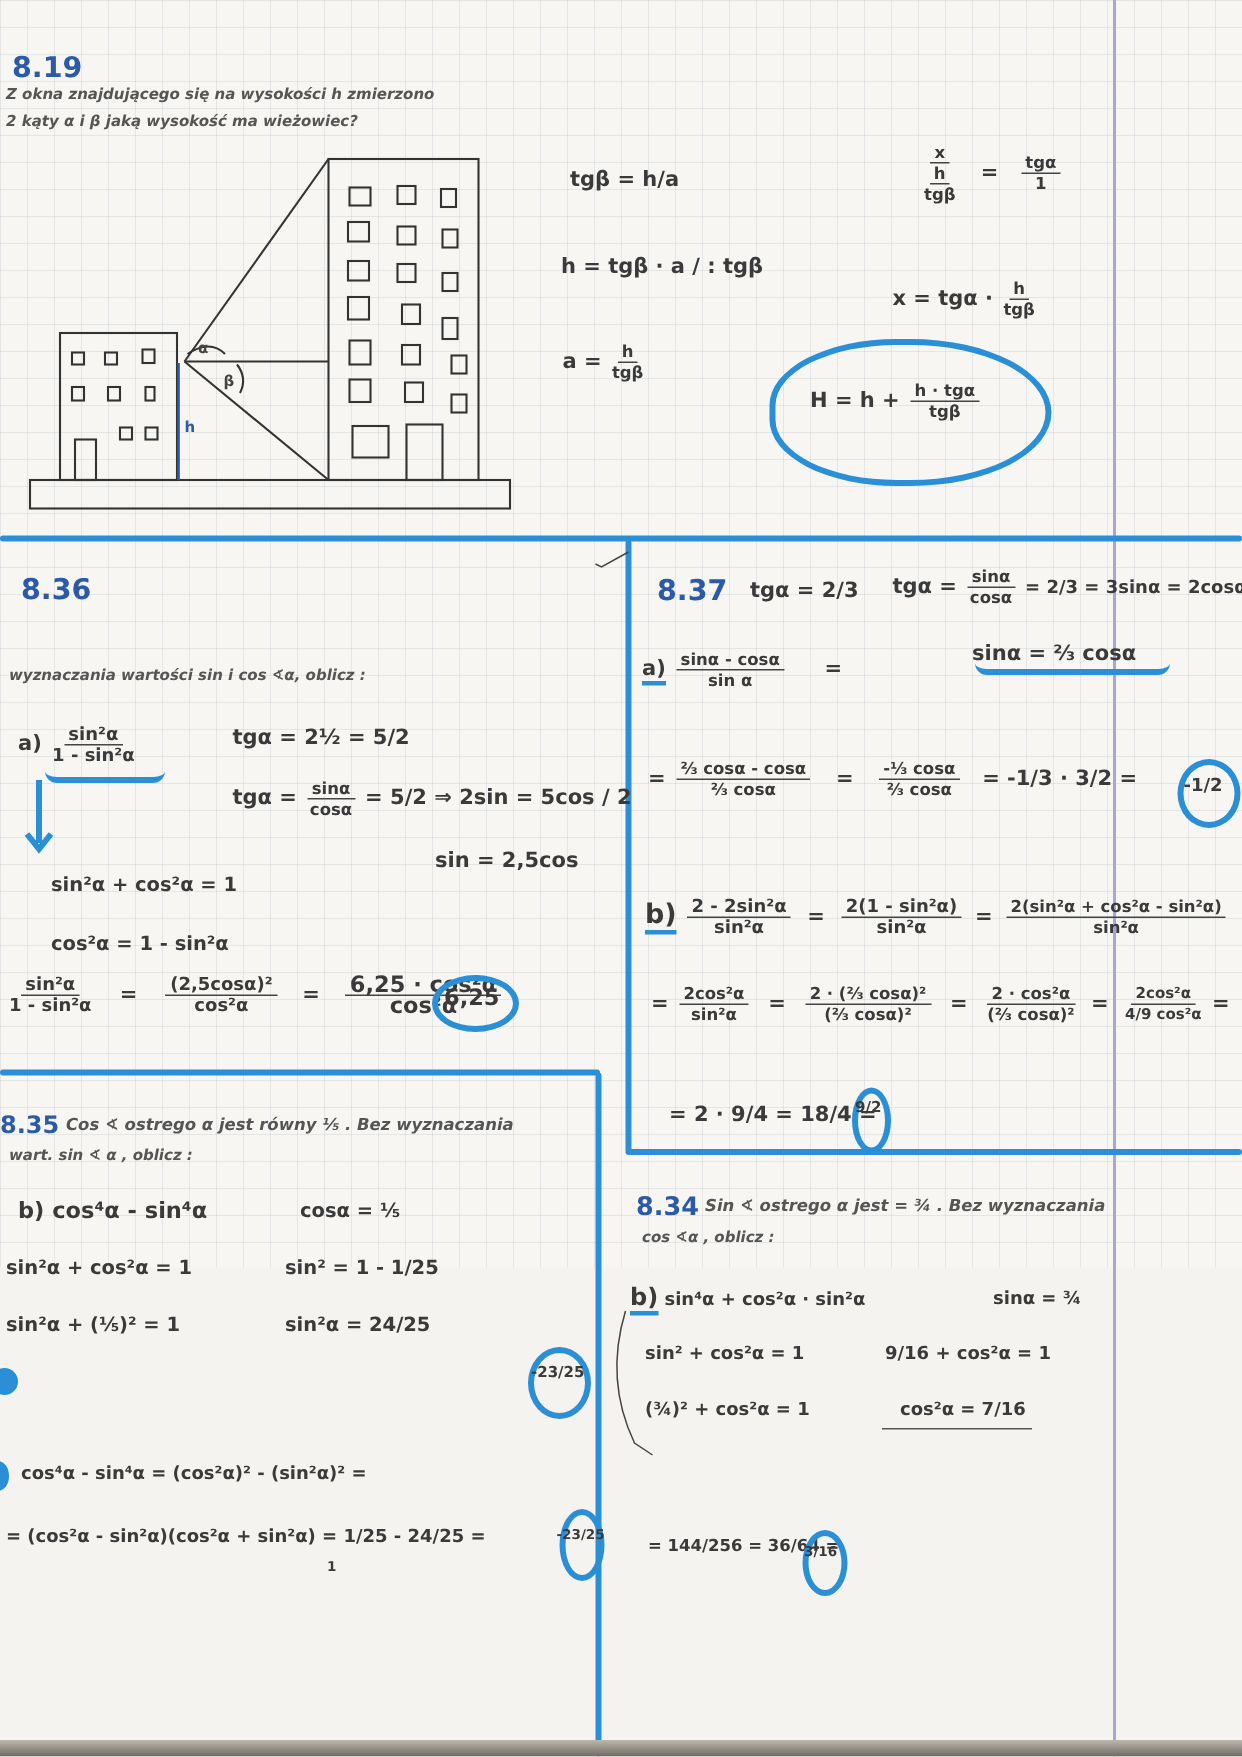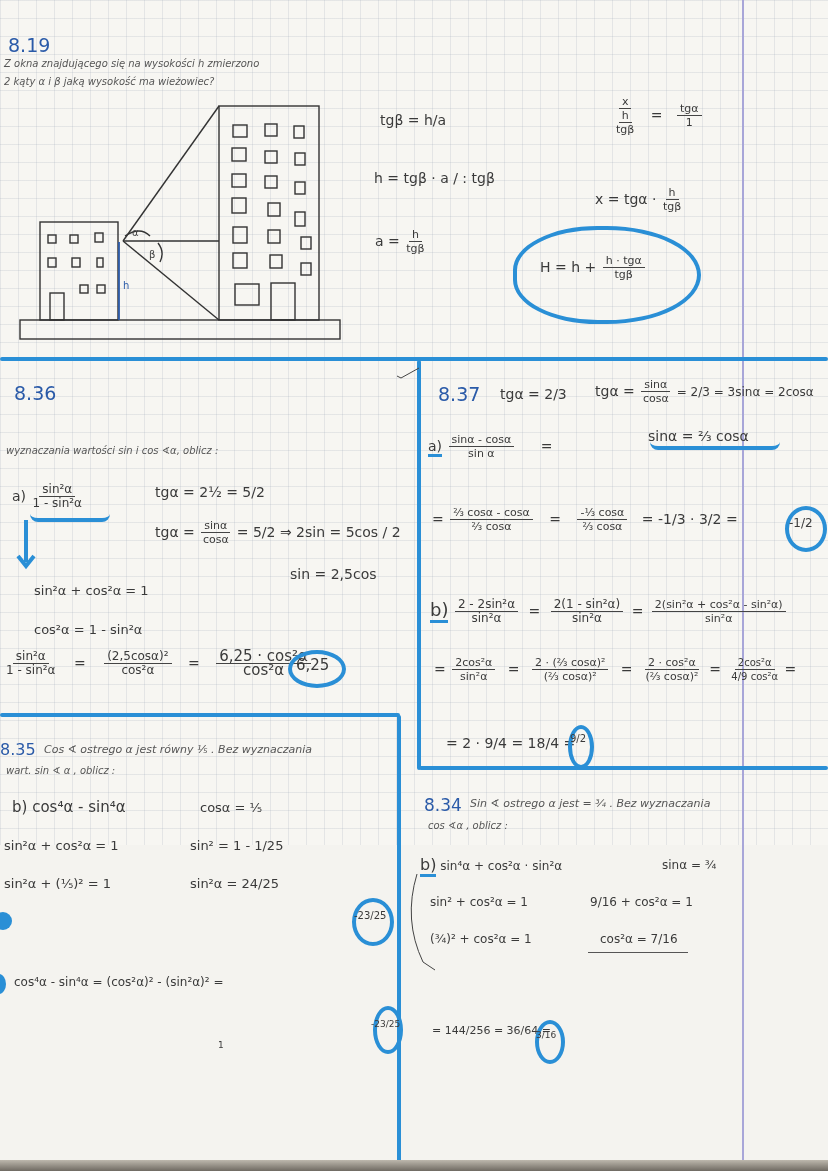--- a/index.html
+++ b/index.html
@@ -3,21 +3,21 @@
 <meta charset="utf-8">
 <style>
   html,body{margin:0;padding:0;}
   body{width:828px;height:1171px;position:relative;overflow:hidden;background:#f4f3ef;
     font-family:"DejaVu Sans",sans-serif;color:#3b3b3b;}
   .page{position:absolute;left:0;top:0;width:828px;height:845px;
     background-color:#f7f6f2;
     background-image:
       linear-gradient(to right, rgba(160,170,185,0.22) 1px, transparent 1px),
       linear-gradient(to bottom, rgba(160,170,185,0.22) 1px, transparent 1px);
-    background-size:18px 18px;}
+    background-size:18px 18px;font-weight:bold;}
   .margin-line{position:absolute;left:742px;top:0;width:2px;height:1171px;background:#a8a6d8;}
   .bottom-shadow{position:absolute;left:0;top:1160px;width:828px;height:11px;background:linear-gradient(#bdb8ad,#6f6a62);}
   .sep{position:absolute;background:#2a8fd6;border-radius:2px;}
   .t{position:absolute;white-space:nowrap;font-family:"DejaVu Sans",sans-serif;color:#444;}
   .num{color:#2a5aa8;font-size:19px;}
   .hand{font-size:13px;color:#4a4a4a;font-style:italic;letter-spacing:0.5px;}
   .small{font-size:10px;color:#555;font-style:italic;}
   .eq{font-size:14px;color:#3a3a3a;}
   .frac{display:inline-flex;flex-direction:column;align-items:center;vertical-align:middle;font-size:11px;line-height:13px;margin:0 2px;}
   .frac .n{border-bottom:1px solid #444;padding:0 3px;}
@@ -263,20 +263,21 @@
   <div class="t eq" style="left:200px;top:800px;font-size:13px;">cosα = ⅕</div>
   <div class="t eq" style="left:4px;top:838px;font-size:13px;">sin²α + cos²α = 1</div>
   <div class="t eq" style="left:190px;top:838px;font-size:13px;">sin² = 1 - 1/25</div>
   <div class="t eq" style="left:4px;top:876px;font-size:13px;">sin²α + (⅕)² = 1</div>
   <div class="t eq" style="left:190px;top:876px;font-size:13px;">sin²α = 24/25</div>
   <div style="position:absolute;left:-6px;top:912px;width:18px;height:18px;background:#2a8fd6;border-radius:50%;"></div>
   <div class="circle" style="left:352px;top:898px;width:34px;height:40px;"></div>
   <div class="t eq" style="left:354px;top:910px;font-size:10px;">-23/25</div>
   <div style="position:absolute;left:-8px;top:974px;width:14px;height:20px;background:#2a8fd6;border-radius:50%;"></div>
   <div class="t eq" style="left:14px;top:975px;font-size:12px;">cos⁴α - sin⁴α = (cos²α)² - (sin²α)² =</div>
+  <div class="t eq" style="left:4px;top:1017px;font-size:12px;">= (cos²α - sin²α)(cos²α + sin²α) = 1/25 - 24/25 =</div>
   <div class="t eq" style="left:218px;top:1040px;font-size:9px;">1</div>
   <div class="circle" style="left:373px;top:1006px;width:22px;height:40px;"></div>
   <div class="t eq" style="left:371px;top:1019px;font-size:9px;">-23/25</div>
 
   <div class="t num" style="left:424px;top:795px;font-size:17px;text-align:center;">8.34</div>
   <div class="t small" style="left:470px;top:797px;font-size:11px;">Sin ∢ ostrego α jest = ¾ . Bez wyznaczania</div>
   <div class="t small" style="left:428px;top:820px;">cos ∢α , oblicz :</div>
   <div class="t eq" style="left:420px;top:855px;font-size:12px;">
     <span style="font-size:16px;border-bottom:3px solid #2a8fd6;">b)</span>
     <span>sin⁴α + cos²α · sin²α</span>

